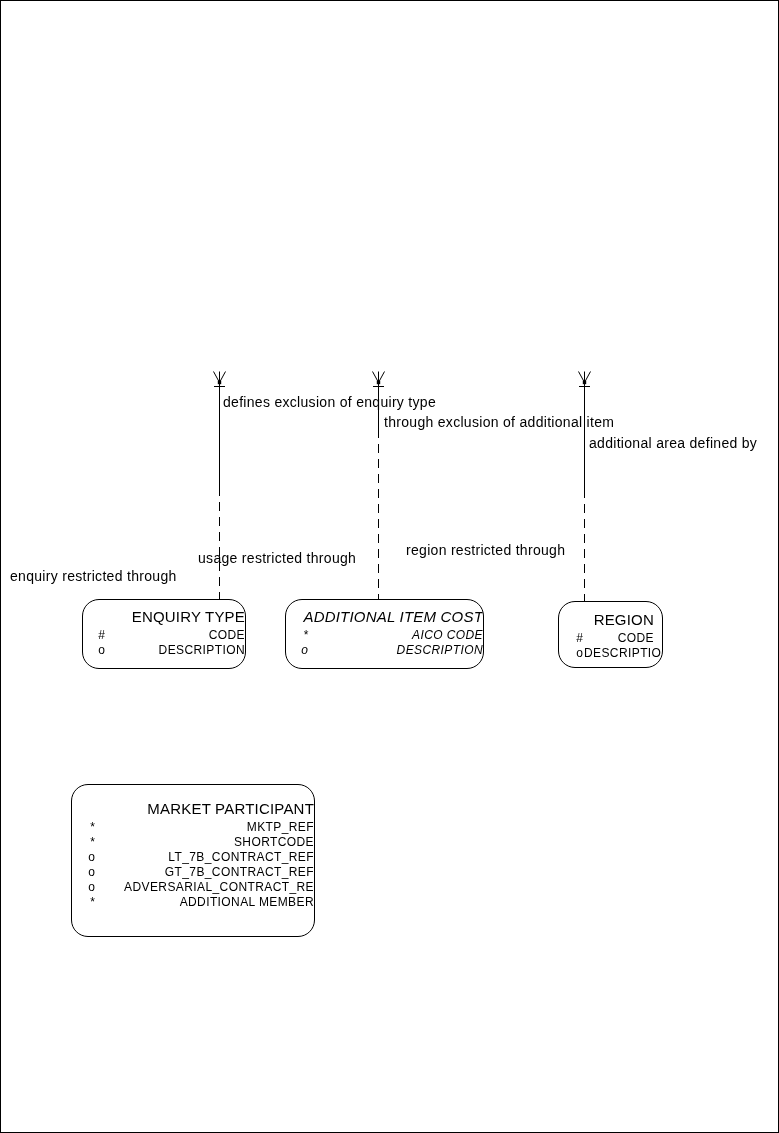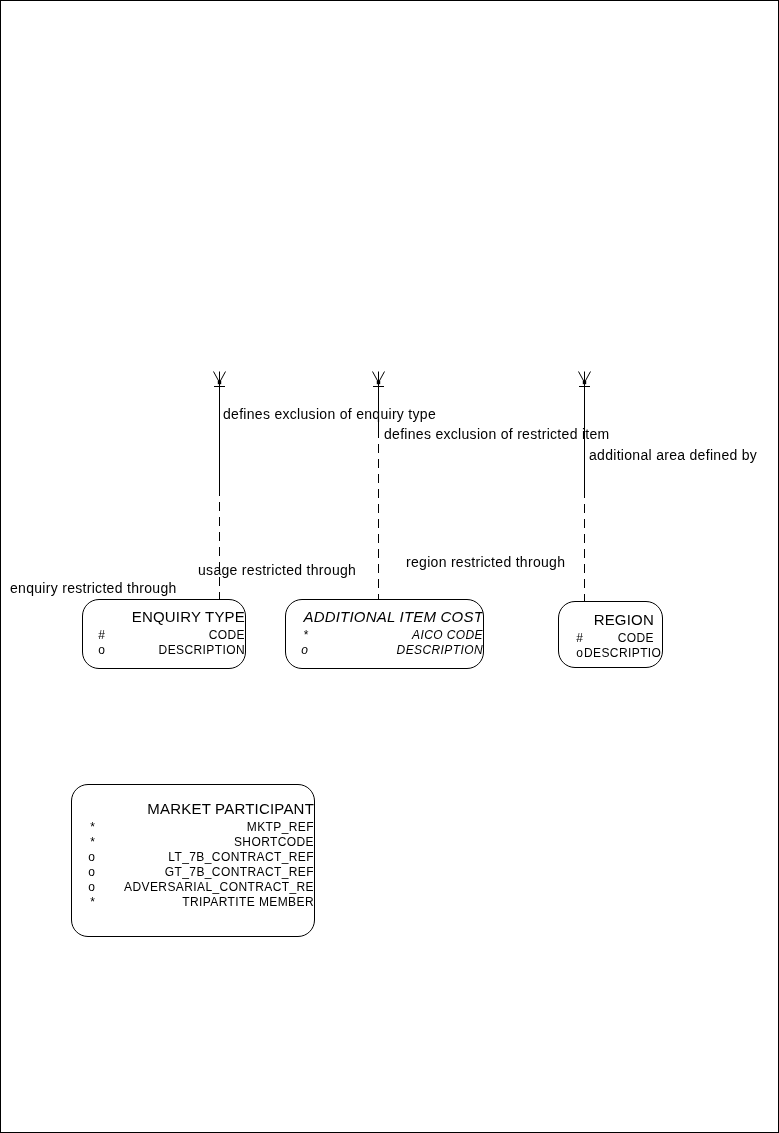--- a/index.html
+++ b/index.html
@@ -45,21 +45,20 @@
     top: 0;
     width: 14px;
     letter-spacing: 0;
   }
   .rel-label {
     position: absolute;
     font-size: 14px;
     line-height: 15px;
     letter-spacing: 0.3px;
     white-space: nowrap;
-    margin-top: 12px;
   }
 </style>
 </head>
 <body>
 
 <div class="canvas">
 
   <svg class="conn-svg" width="779" height="1133" viewBox="0 0 779 1133">
 
     <g stroke="#000" stroke-width="1" fill="none">
@@ -82,21 +81,21 @@
       <path d="M577.5 370.5 L583.5 381.5 M589.5 370.5 L583.5 381.5 M583.5 370.5 L583.5 381.5"></path>
       <rect x="581.8" y="379.8" width="3.4" height="3.4" fill="#000" stroke="none"></rect>
       <path d="M578 385.5 L589 385.5"></path>
       <path d="M583.5 381.5 L583.5 488"></path>
       <path d="M583.5 488 L583.5 600" stroke-dasharray="9 6"></path>
     </g>
   </svg>
 
 
   <div class="rel-label" style="left:222px; top:394px;">defines exclusion of enquiry type</div>
-  <div class="rel-label" style="left:383px; top:414px;">defines exclusion of restricted item</div>
+  <div class="rel-label" style="left:383px; top:414px;">through exclusion of additional item</div>
   <div class="rel-label" style="left:588px; top:435px;">additional area defined by</div>
 
   <div class="rel-label" style="left:9px; top:568px;">enquiry restricted through</div>
   <div class="rel-label" style="left:197px; top:550px;">usage restricted through</div>
   <div class="rel-label" style="left:405px; top:542px;">region restricted through</div>
 
   <div class="entity child" style="left:81px; top:598px; width:164px; height:70px; padding:8px 0 0 7px;">
     <div class="entity-title">ENQUIRY TYPE</div>
     <div class="attr-list">
       <div class="attr-row">
@@ -156,18 +155,18 @@
       <div class="attr-row">
         <span class="attr-flag">o</span>
         <span>GT_7B_CONTRACT_REF</span>
       </div>
       <div class="attr-row">
         <span class="attr-flag">o</span>
         <span>ADVERSARIAL_CONTRACT_RE</span>
       </div>
       <div class="attr-row">
         <span class="attr-flag">*</span>
-        <span>TRIPARTITE MEMBER</span>
+        <span>ADDITIONAL MEMBER</span>
       </div>
     </div>
   </div>
 
 </div>
 
 </body></html>

